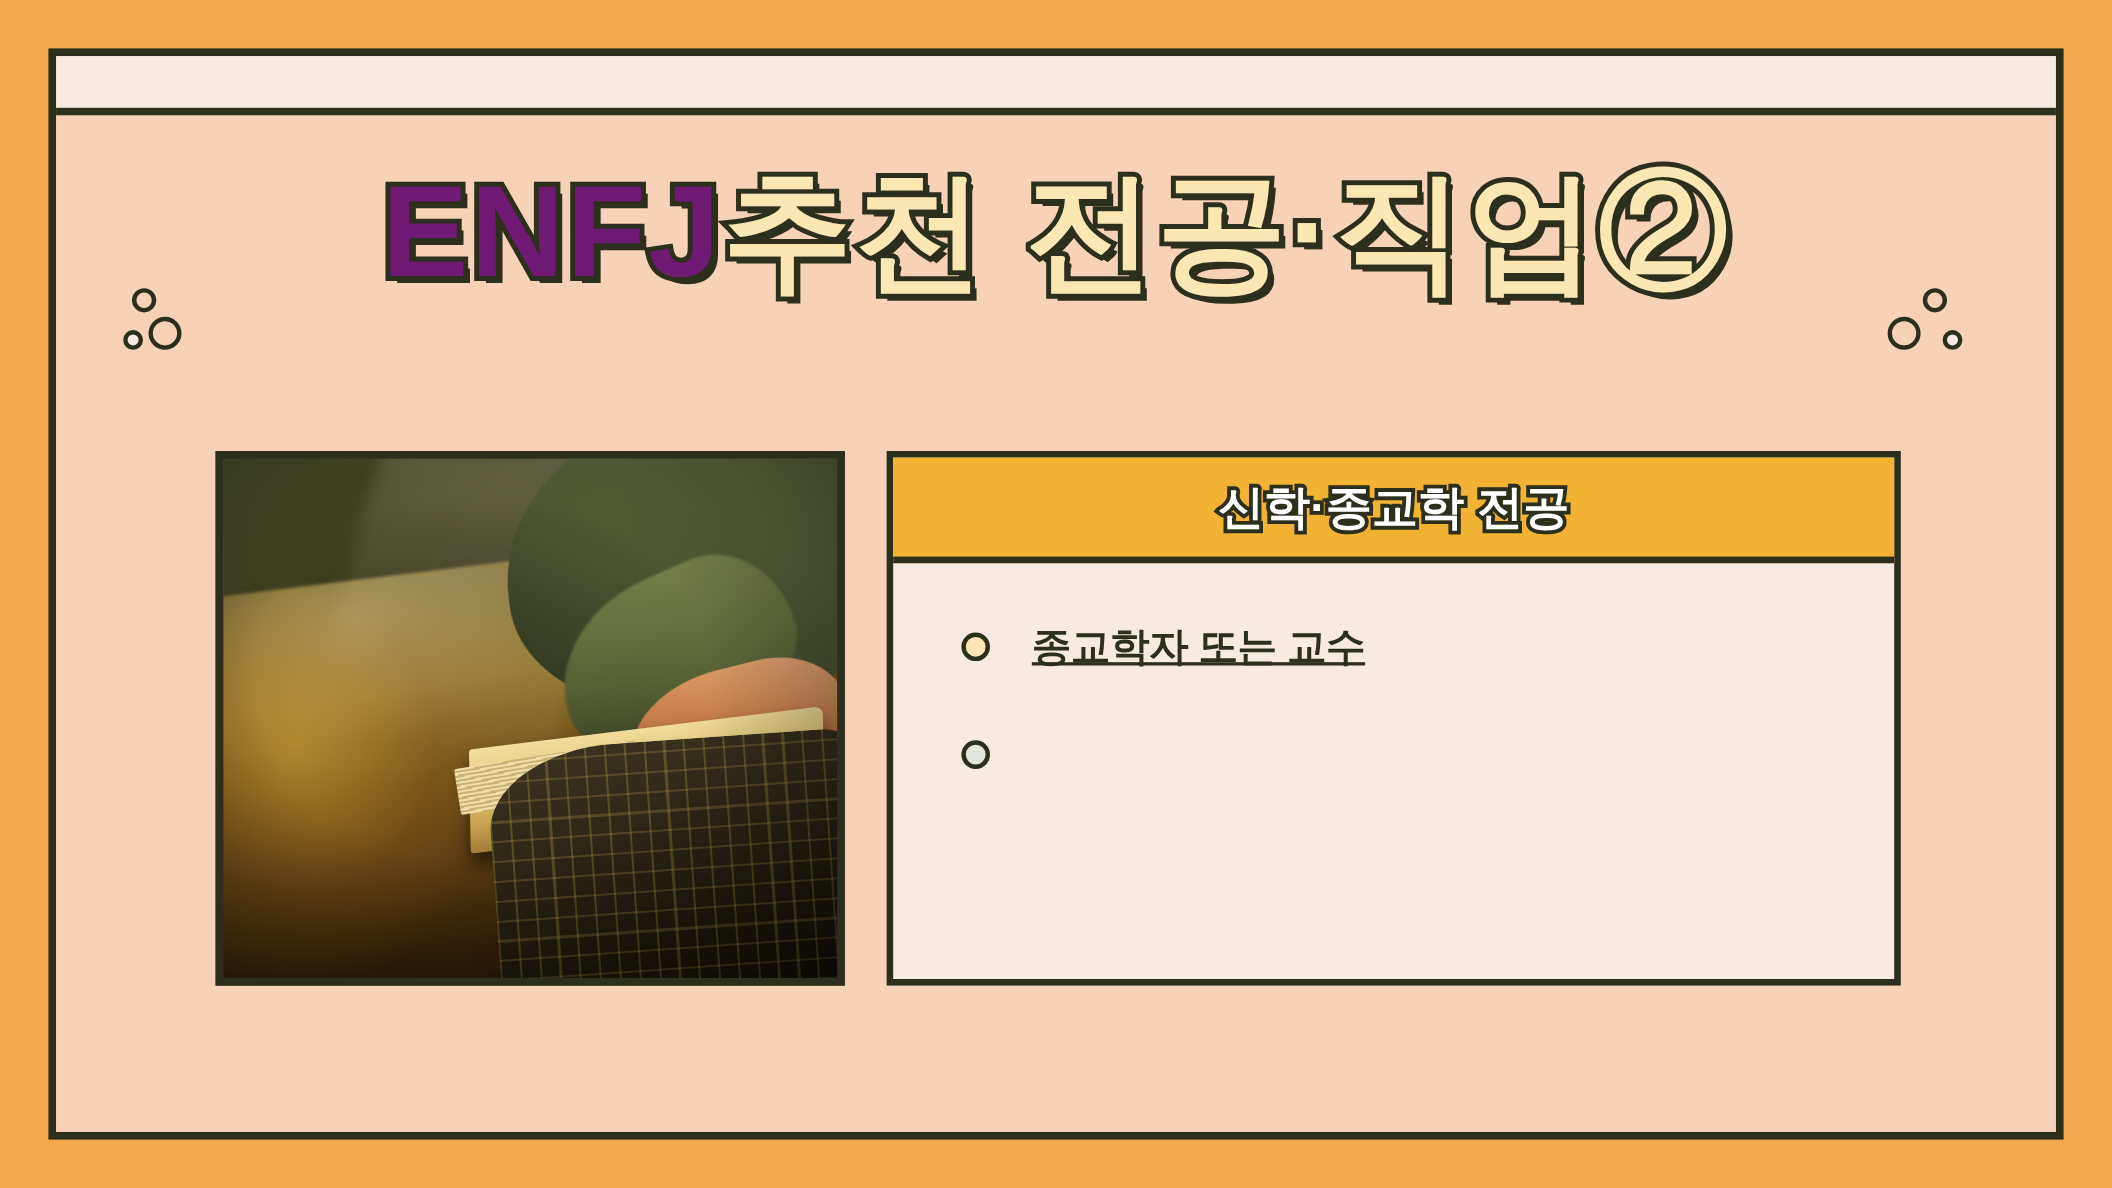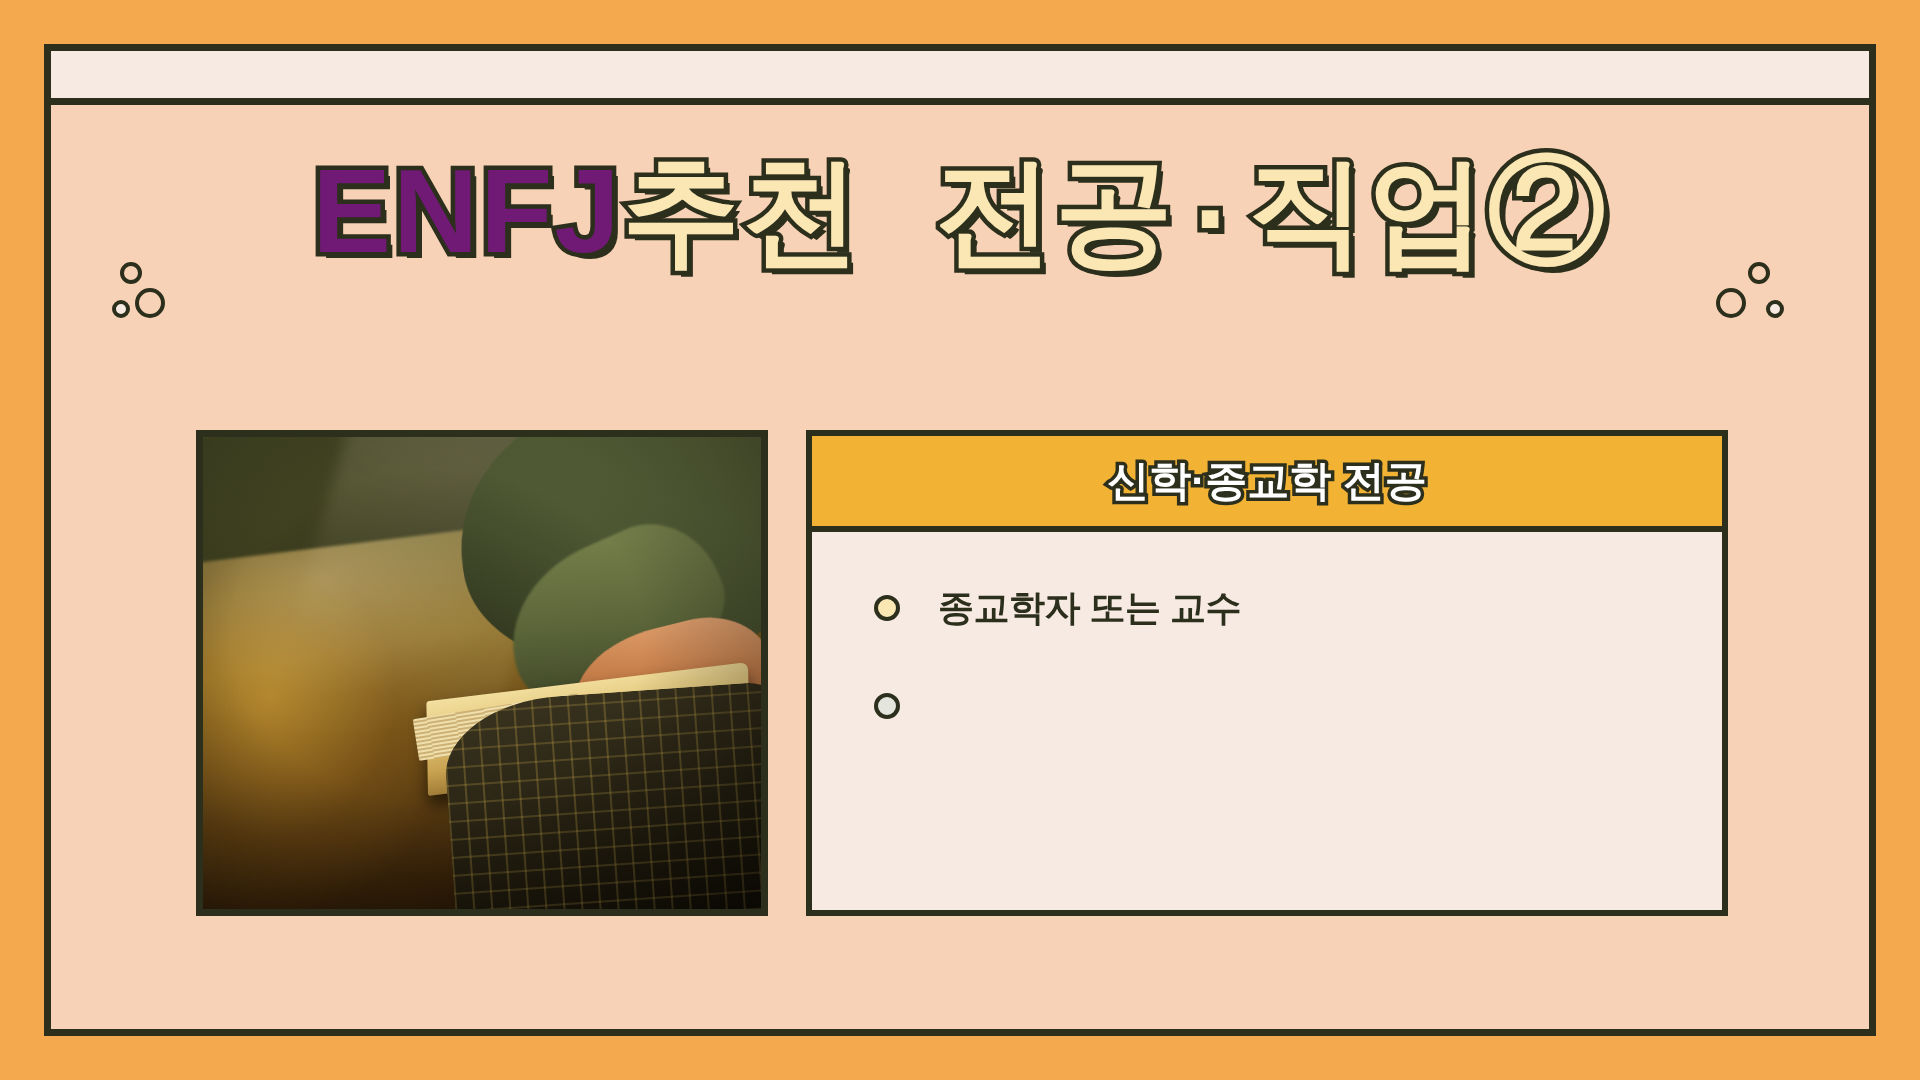--- a/index.html
+++ b/index.html
@@ -74,27 +74,26 @@
     paint-order:stroke fill;
     text-shadow:
        6px 6px 0 #2C2F1C;
   }
   .title .ko {
     color:#FBE7B4;
     -webkit-text-stroke:9px #2C2F1C;
     paint-order:stroke fill;
     text-shadow:
        6px 6px 0 #2C2F1C;
-    font-family: Liberation Mono, monospace;
   }
 
   
   .body-row {
     position:absolute;
-    left:0; top:420px;
+    left:0; top:400px;
     width:1788px;
     height:520px;
   }
 
   
   .photo-card {
     position:absolute;
     left:196px; top:10px;
     width:572px; height:486px;
     border:7px solid #2C2F1C;
@@ -216,20 +215,21 @@
     border-radius:50%;
     border:4px solid #2C2F1C;
     flex:0 0 auto;
     margin-right:38px;
   }
   .li-text {
     font-size:36px;
     font-weight:bold;
     color:#2C2F1C;
     letter-spacing:-0.5px;
+    text-decoration:underline;
   }
 </style>
 </head>
 <body>
 
 <div class="slide">
 
   <div class="frame"></div>
 
   <div class="top-bar"></div>

